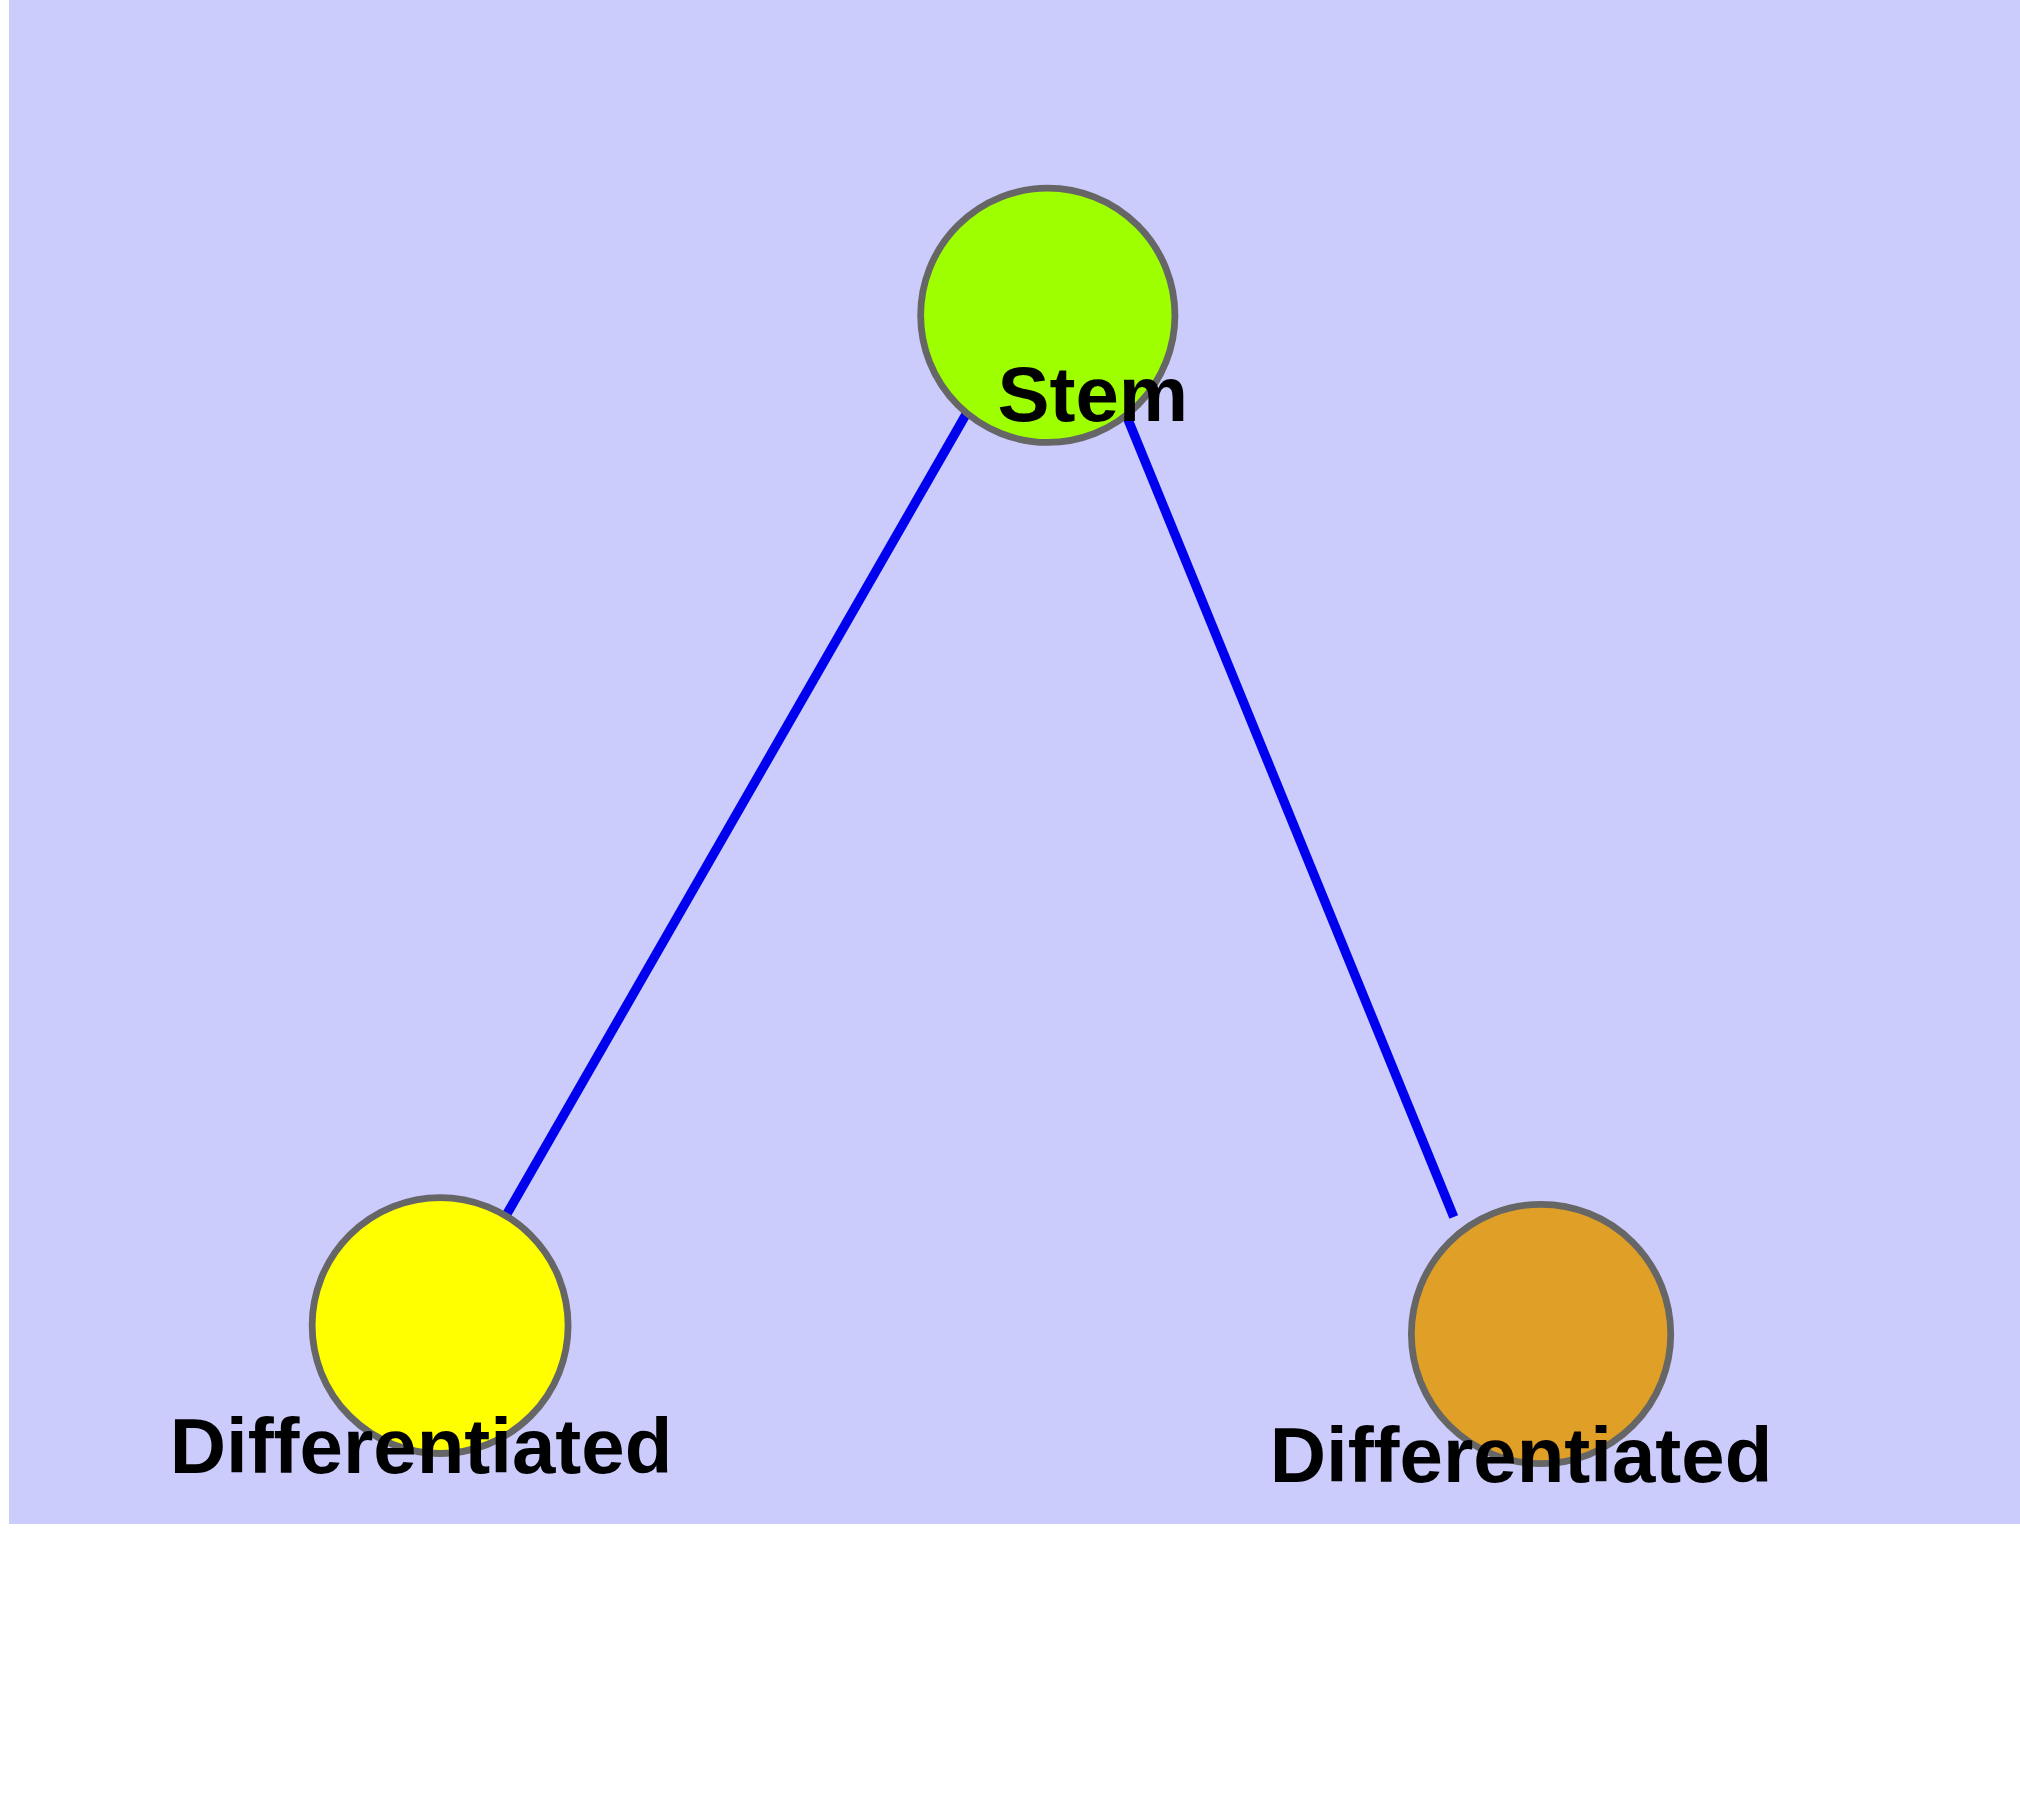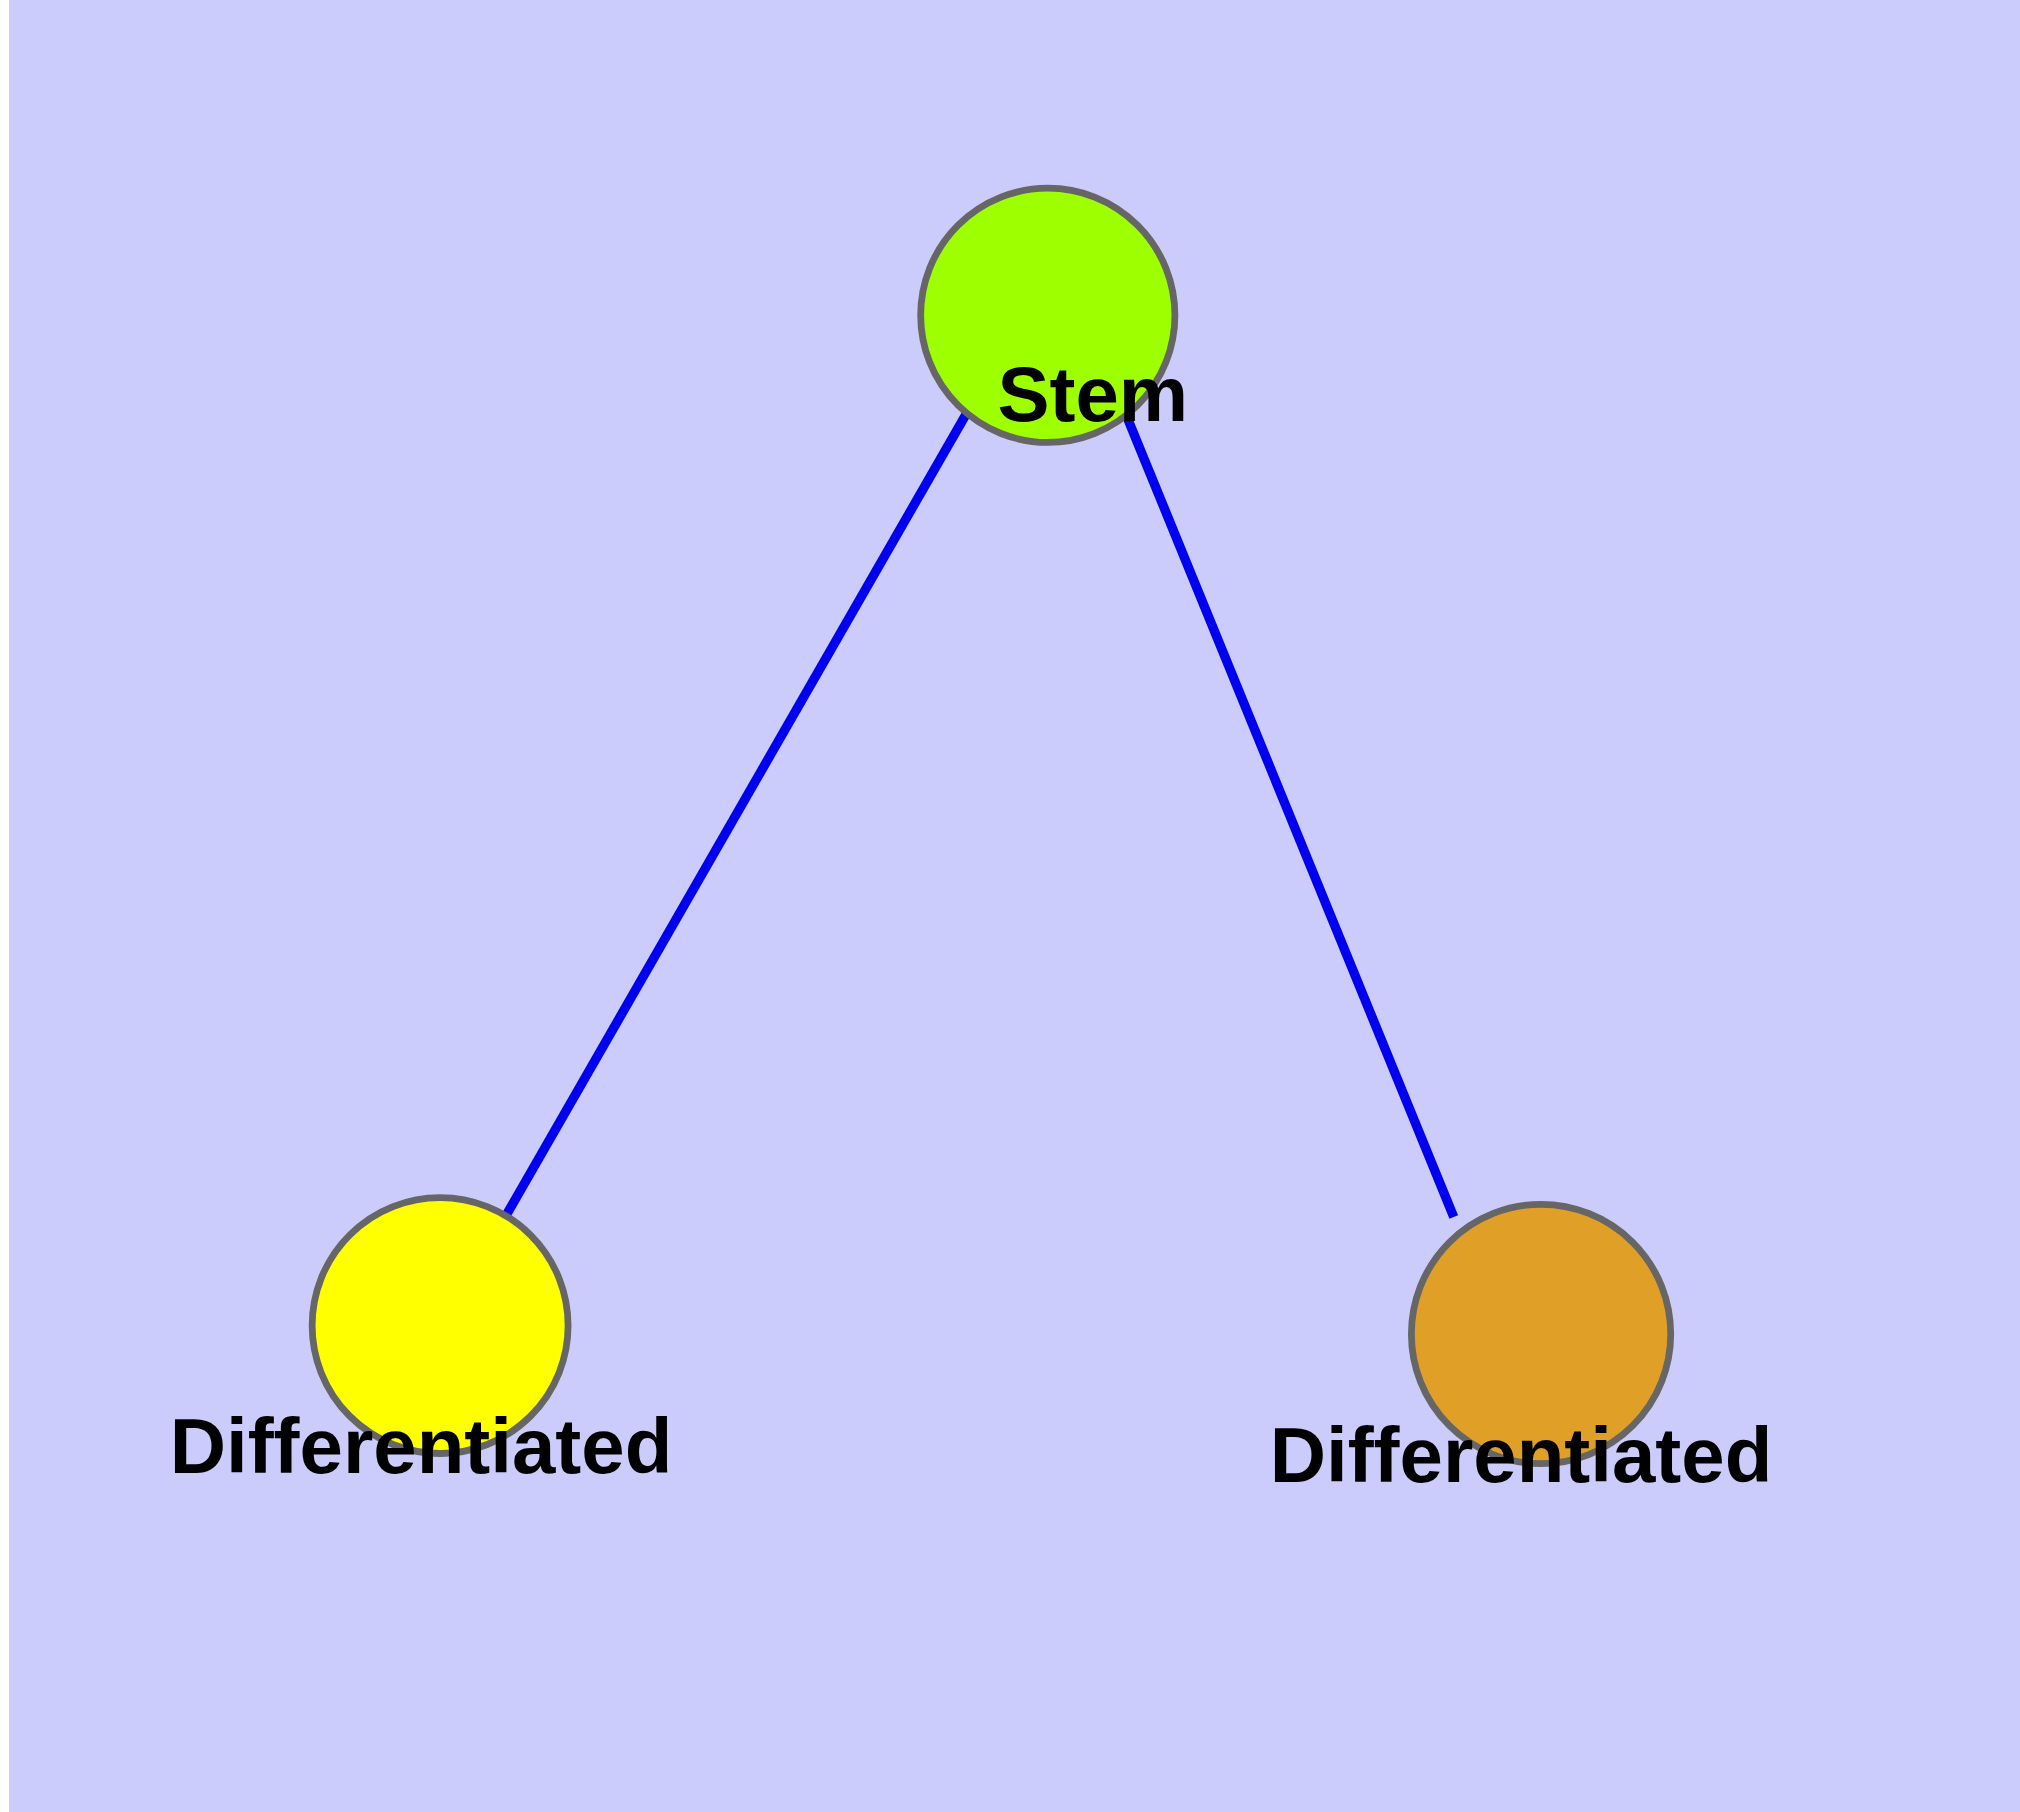--- a/index.html
+++ b/index.html
@@ -3,21 +3,21 @@
 <meta charset="utf-8">
 <style>
   html, body {
     margin: 0;
     padding: 0;
     background: #ffffff;
   }
   #stage {
     position: relative;
     width: 2021px;
-    height: 1812px;
+    height: 1524px;
     background: #ffffff;
     overflow: hidden;
     font-family: "Liberation Sans", sans-serif;
   }
   #canvas-bg {
     position: absolute;
     left: 8.5px;
     top: 0px;
     width: 2012px;
     height: 1812px;

